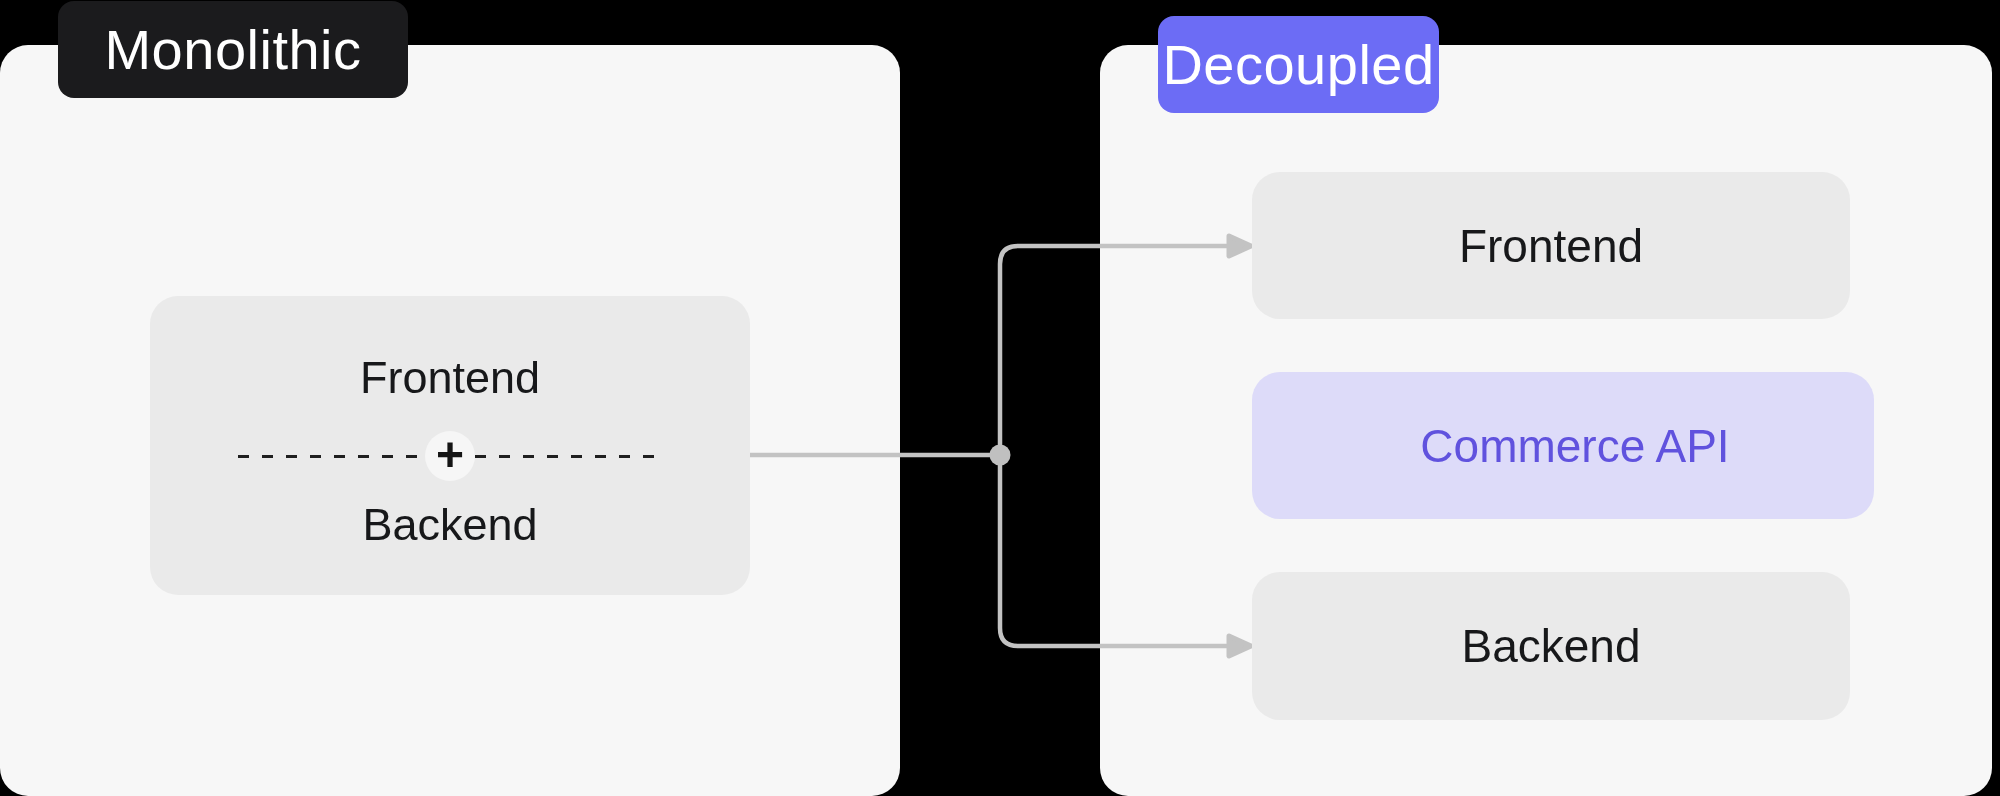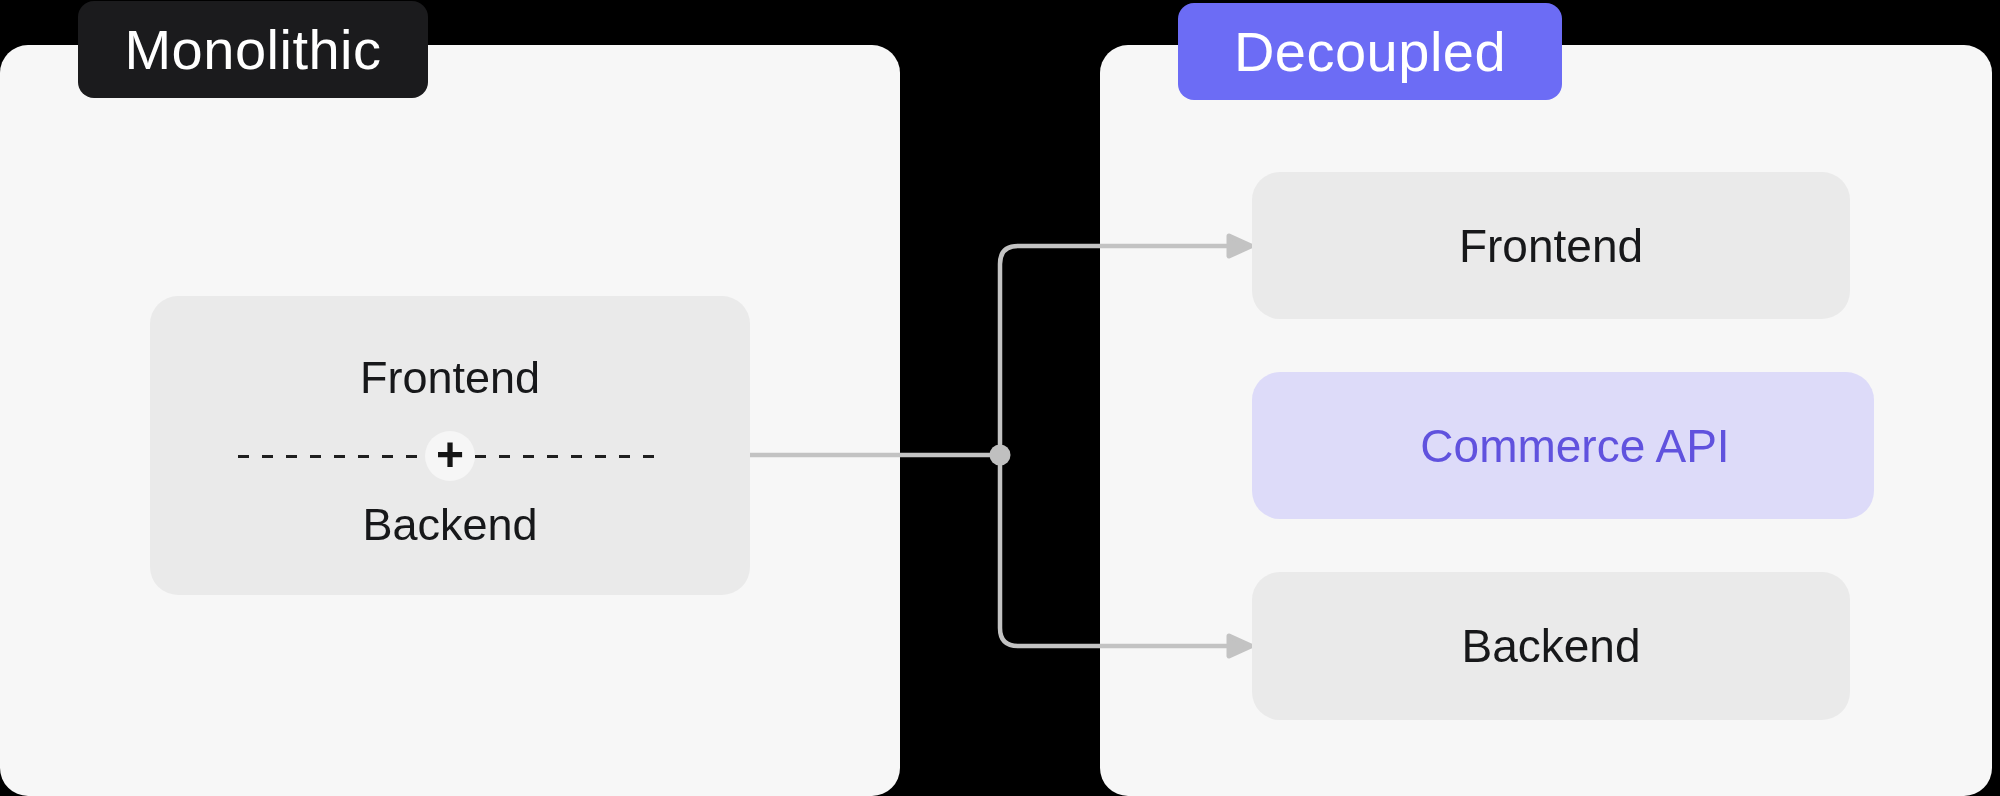--- a/index.html
+++ b/index.html
@@ -33,28 +33,27 @@
     position: absolute;
     height: 97px;
     border-radius: 16px;
     display: flex;
     align-items: center;
     justify-content: center;
     font-size: 56px;
     letter-spacing: 0.5px;
     color: #FFFFFF;
     z-index: 3;
-    margin-left: 20px;
   }
   #badge-monolithic {
     left: 58px; top: 1px; width: 350px;
     background: #1B1B1D;
   }
   #badge-decoupled {
-    left: 1158px; top: 3px; width: 384px;
+    left: 1158px; top: 16px; width: 281px;
     background: #6C6CF5;
   }
 
   
   #mono-box {
     position: absolute;
     left: 150px; top: 296px;
     width: 600px; height: 299px;
     background: #EAEAEA;
     border-radius: 28px;

